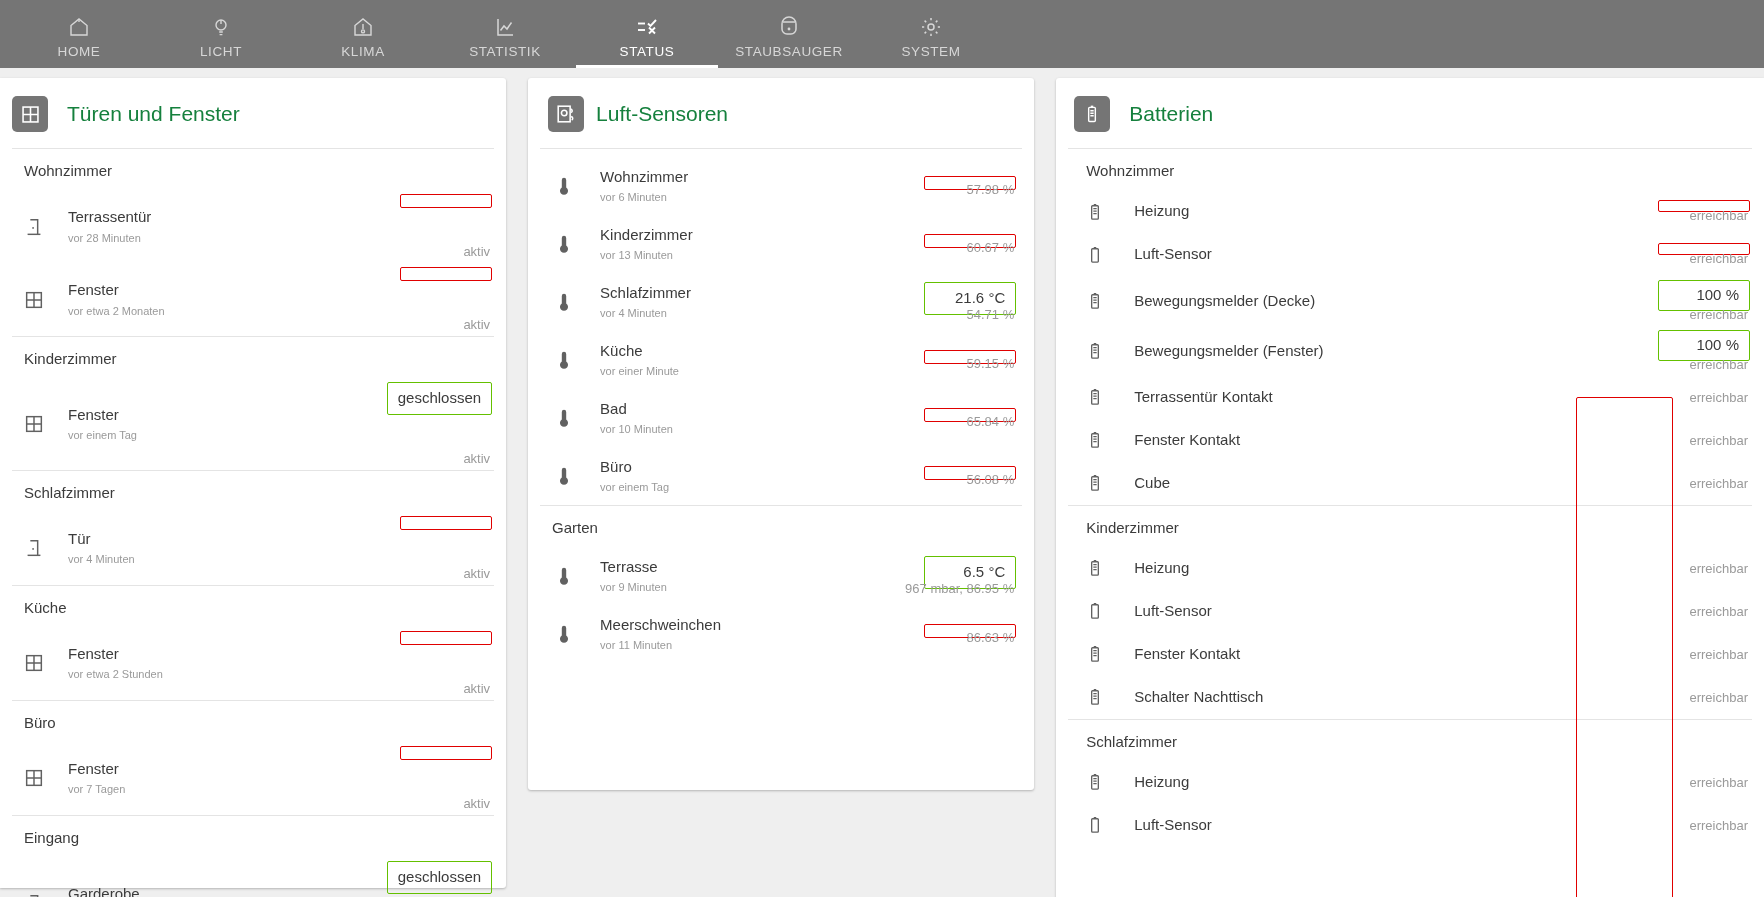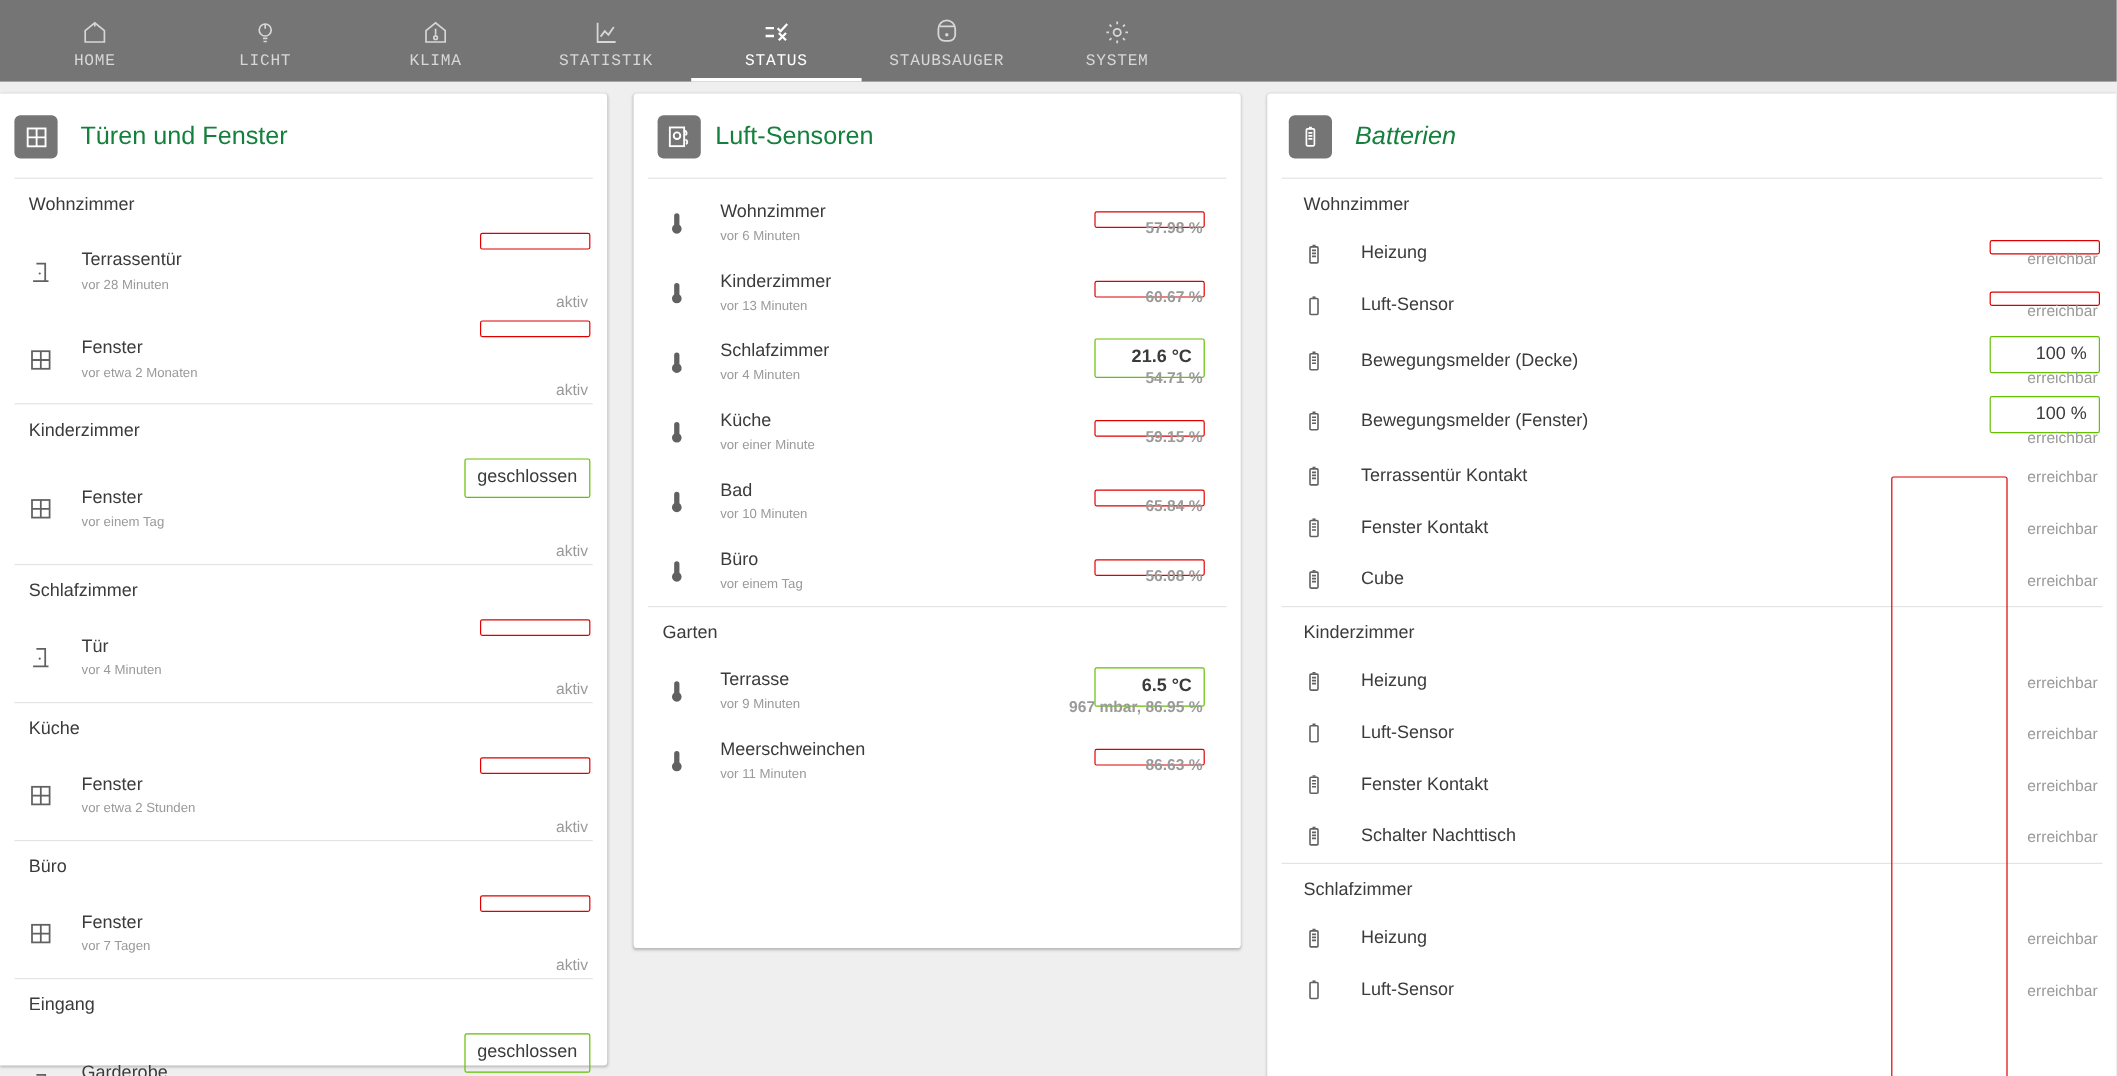--- a/index.html
+++ b/index.html
@@ -30,21 +30,20 @@
     position: relative;
     cursor: pointer;
     padding-top: 4px;
   }
   .nav-item .nav-ico { height: 26px; display:flex; align-items:center; justify-content:center; }
   .nav-item .nav-ico svg { display:block; }
   .nav-item .nav-label {
     font-size: 13.5px;
     letter-spacing: .6px;
     line-height: 1;
-    font-family: Liberation Mono, monospace;
   }
   .nav-item.active { color: #ffffff; }
   .nav-item.active .nav-underline {
     position: absolute;
     left: 0; right: 0; bottom: 0;
     height: 3px;
     background: #ffffff;
   }
   .nav-underline { display: none; }
   .nav-item.active .nav-underline { display: block; }
@@ -158,21 +157,21 @@
   }
   .undertext.tight { margin-top: -9px; }
 
   
   .c1 .valcol { width: 108px; margin-right: 14px; gap: 40px; }
   .c1 .badge  { min-width: 92px; }
   .c1 .undertext { margin-top: -4px; }
 
   
   .c2 .row { min-height: 58px; }
-  .c2 .valcol { width: 106px; margin-right: 30px; font-weight: bold; }
+  .c2 .valcol { width: 106px; margin-right: 18px; }
   .c2 .badge  { min-width: 92px; }
   .c2 .undertext { margin-top: -8px; }
   .c2 .ico { width: 72px; flex: 0 0 72px; }
 
   
   .c3 .row { min-height: 43px; }
   .c3 .ico { width: 78px; flex: 0 0 78px; }
   .c3 .valcol { width: 120px; margin-right: 14px; }
   .c3 .badge  { min-width: 92px; padding: 5px 10px; }
   .c3 .undertext { margin-top: -4px; }
@@ -571,21 +570,21 @@
         </span>
         <span class="valcol" style="width:130px">
           <span class="badge red"></span>
           <span class="undertext">86.63 %</span>
         </span>
       </div>
     </div>
   </section>
 
   <section class="card c3">
-    <div class="card-head" style="padding-left:18px;font-style:italic;">
+    <div class="card-head" style="padding-left:18px;">
       <span class="sq">
         <svg width="20" height="20" viewBox="0 0 24 24" fill="none" stroke="#ffffff" stroke-width="1.7">
           <rect x="8" y="4" width="8" height="17" rx="1.2"></rect>
           <path d="M10.5 2.8h3"></path>
           <path d="M10 8h4M10 11h4M10 14h4"></path>
         </svg>
       </span>
       <h2 class="ttl">Batterien</h2>
     </div>
     <div class="rule"></div>

